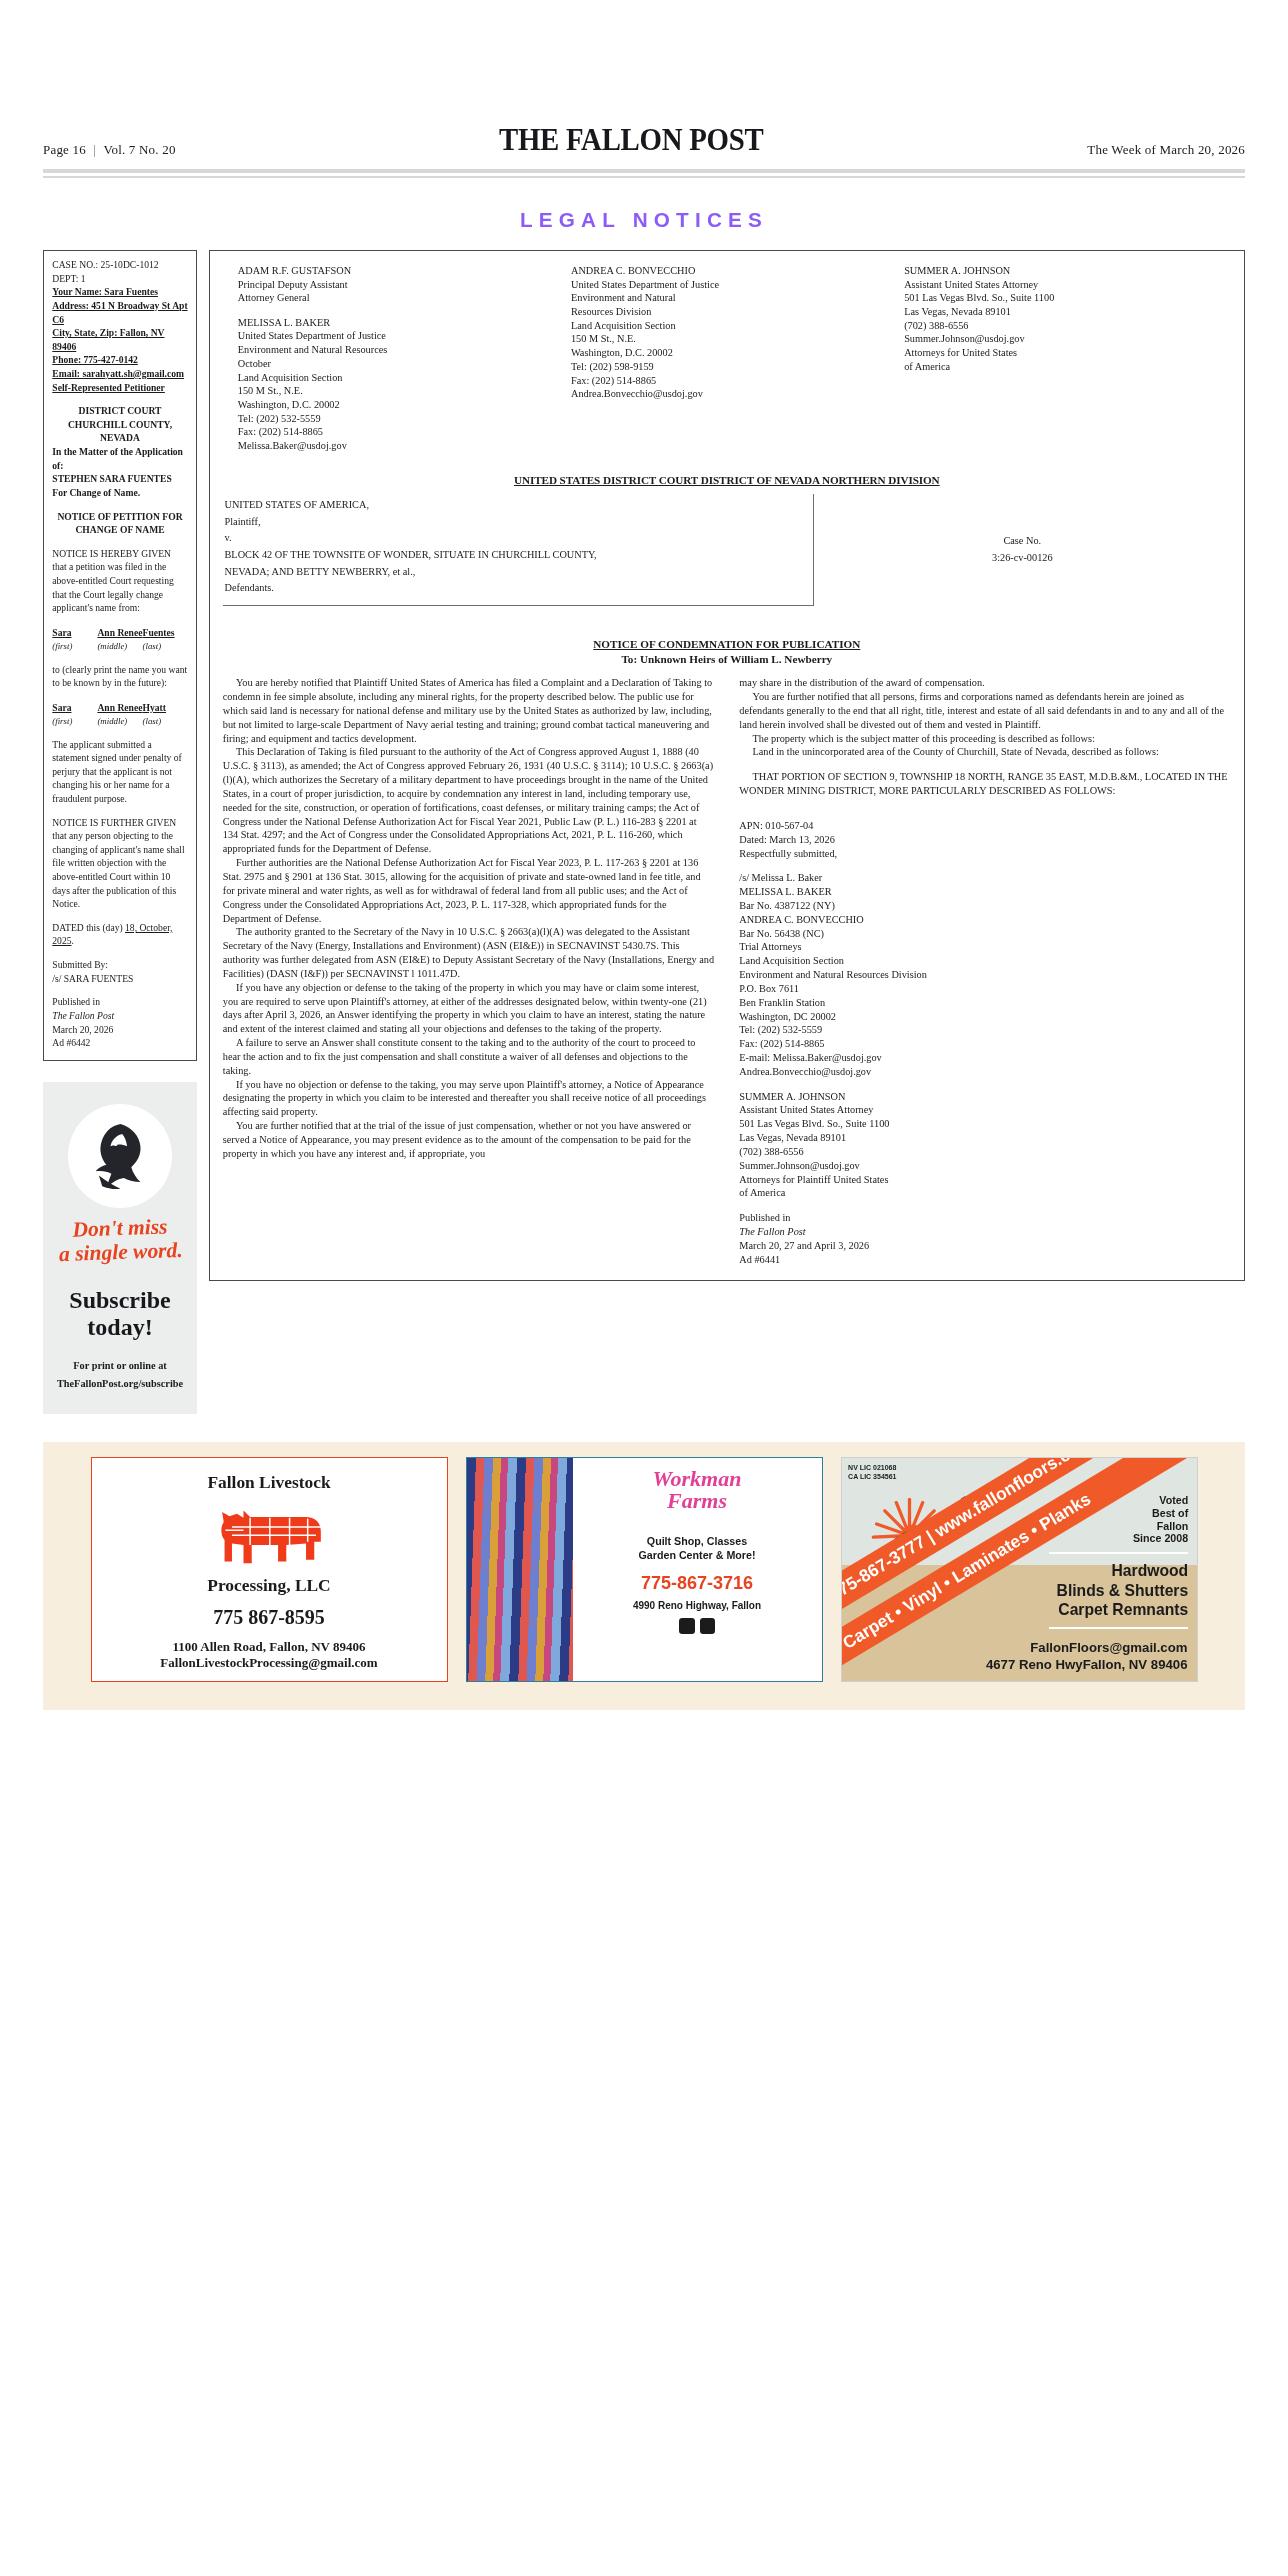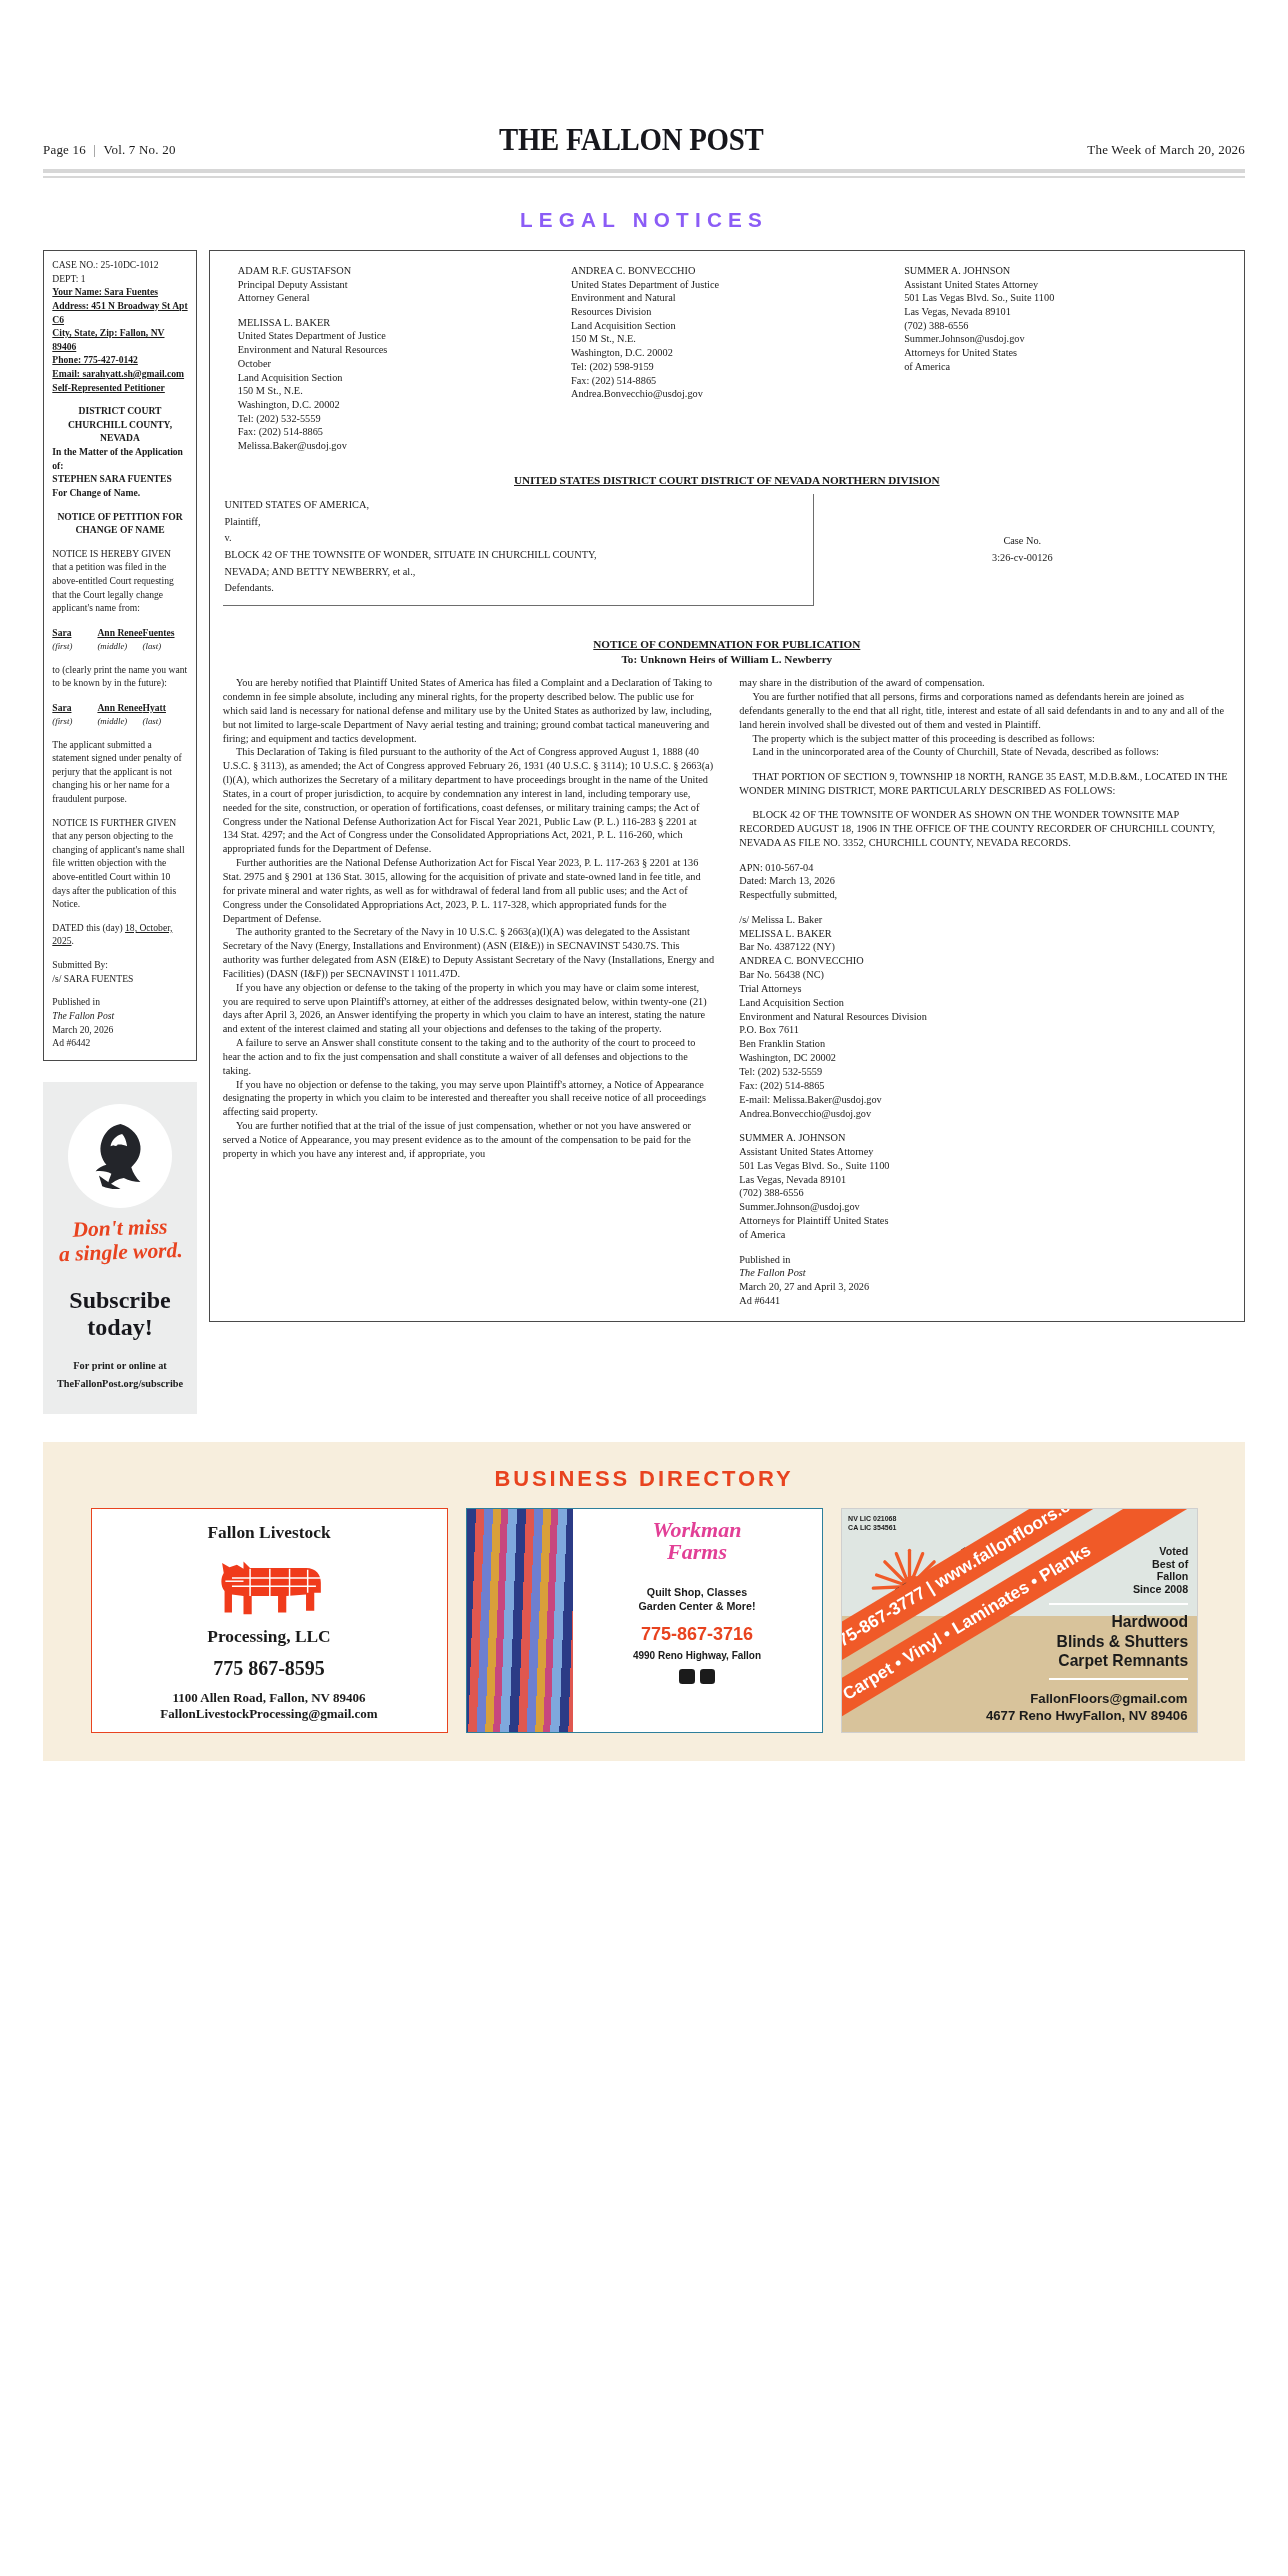--- a/index.html
+++ b/index.html
@@ -602,21 +602,20 @@
 
           <div class="bodycol">
             <p class="noind">may share in the distribution of the award of compensation.</p>
             <p>You are further notified that all persons, firms and corporations named as defendants herein are joined as defendants generally to the end that all right, title, interest and estate of all said defendants in and to any and all of the land herein involved shall be divested out of them and vested in Plaintiff.</p>
             <p>The property which is the subject matter of this proceeding is described as follows:</p>
             <p>Land in the unincorporated area of the County of Churchill, State of Nevada, described as follows:</p>
 
             <div class="gap"></div>
             <p>THAT PORTION OF SECTION 9, TOWNSHIP 18 NORTH, RANGE 35 EAST, M.D.B.&amp;M., LOCATED IN THE WONDER MINING DISTRICT, MORE PARTICULARLY DESCRIBED AS FOLLOWS:</p>
             <div class="gap"></div>
-            <p>BLOCK 42 OF THE TOWNSITE OF WONDER AS SHOWN ON THE WONDER TOWNSITE MAP RECORDED AUGUST 18, 1906 IN THE OFFICE OF THE COUNTY RECORDER OF CHURCHILL COUNTY, NEVADA AS FILE NO. 3352, CHURCHILL COUNTY, NEVADA RECORDS.</p>
             <div class="gap"></div>
 
             <p class="flat">APN: 010-567-04</p>
             <p class="flat">Dated: March 13, 2026</p>
             <p class="flat">Respectfully submitted,</p>
 
             <div class="gap"></div>
 
             <p class="flat">/s/ Melissa L. Baker</p>
             <p class="flat">MELISSA L. BAKER</p>
@@ -651,21 +650,20 @@
             <p class="flat" style="font-style:italic">The Fallon Post</p>
             <p class="flat">March 20, 27 and April 3, 2026</p>
             <p class="flat">Ad #6441</p>
           </div>
         </div>
       </div>
     </div>
   </div>
 
   <div class="biz">
-    <div class="biz-title">BUSINESS DIRECTORY</div>
 
     <div class="biz-row">
 
       <div class="ad ad-livestock">
         <div class="ls-arc-top">Fallon Livestock</div>
         <svg class="cow" width="124" height="79" viewBox="0 0 150 96">
           <g fill="#f03b1b">
             <path d="M20 34 L18 22 L27 27 L36 24 L44 29 L44 20 L52 28 L120 28 C132 28 138 36 138 46 L138 58 L130 58 L130 80 L120 80 L120 60 L96 62 L96 82 L86 82 L86 62 L54 62 L54 84 L44 84 L44 62 L30 60 L30 82 L21 82 L21 56 C16 50 16 40 20 34 Z"></path>
           </g>
           <g stroke="#ffffff" stroke-width="1.8" fill="none">

